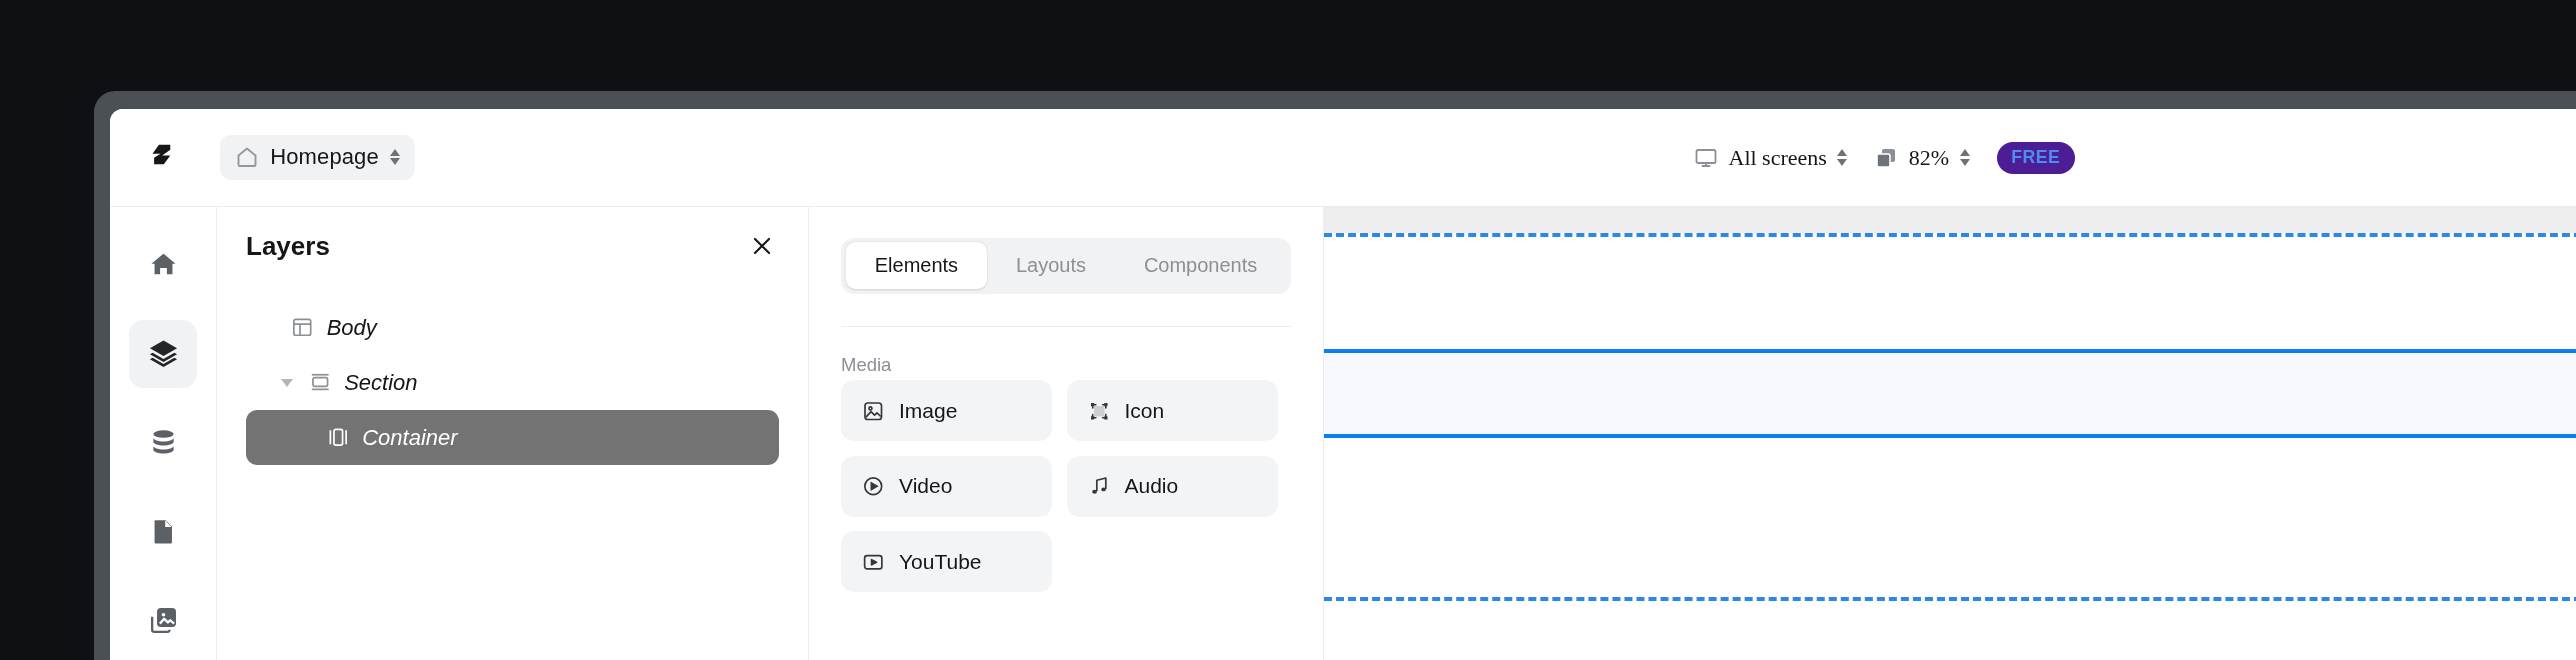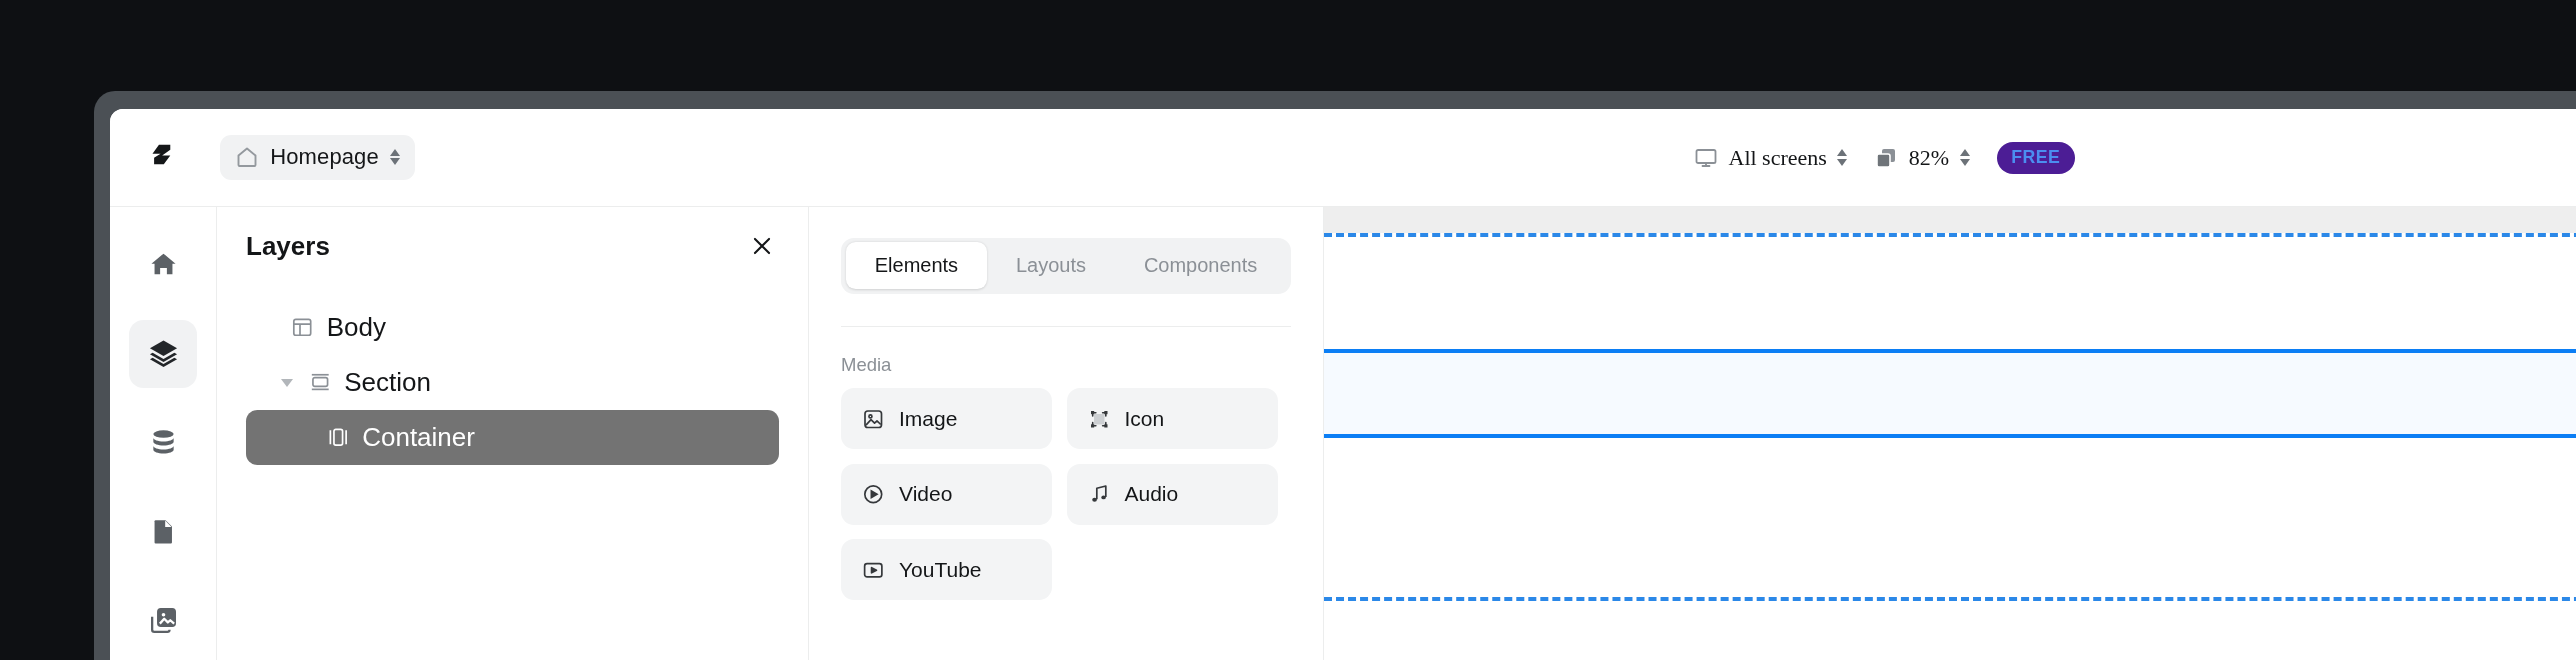--- a/index.html
+++ b/index.html
@@ -131,21 +131,21 @@
     display: flex; align-items: center; justify-content: center;
   }
   #layer-tree { margin-top: 14.5px; }
   .layer-row {
     display: flex; align-items: center;
     height: 55px;
     border-radius: 11.3px;
     cursor: pointer;
     gap: 13px;
   }
-  .layer-row .lbl { font-size: 26px; color: #141618; }
+  .layer-row .lbl { font-size: 22px; color: #141618; font-style: italic; }
   .layer-row.selected { background: #737373; }
   .layer-row.selected .lbl { color: #ffffff; }
   .twisty {
     width: 17.7px; display: flex; align-items: center; justify-content: center;
     flex: 0 0 17.7px;
   }
   .twisty .tri {
     width: 0; height: 0;
     border-left: 6.4px solid transparent;
     border-right: 6.4px solid transparent;
@@ -179,21 +179,21 @@
     white-space: nowrap;
   }
   .tab.active {
     background: #ffffff;
     color: #141618;
     box-shadow: 0 0.8px 2.4px rgba(0,0,0,.14);
   }
   .divider { height: 1.6px; background: #eceded; margin-top: 32px; }
   .group-title {
     font-size: 18.5px; color: #8b9096;
-    margin-top: 27px; margin-bottom: 12px;
+    margin-top: 27px; margin-bottom: 4px;
   }
   .card-grid {
     display: flex; flex-wrap: wrap;
     gap: 14.5px 14.5px;
   }
   .el-card {
     width: 211px; height: 61px;
     background: #f3f4f5;
     border-radius: 13px;
     display: flex; align-items: center;

